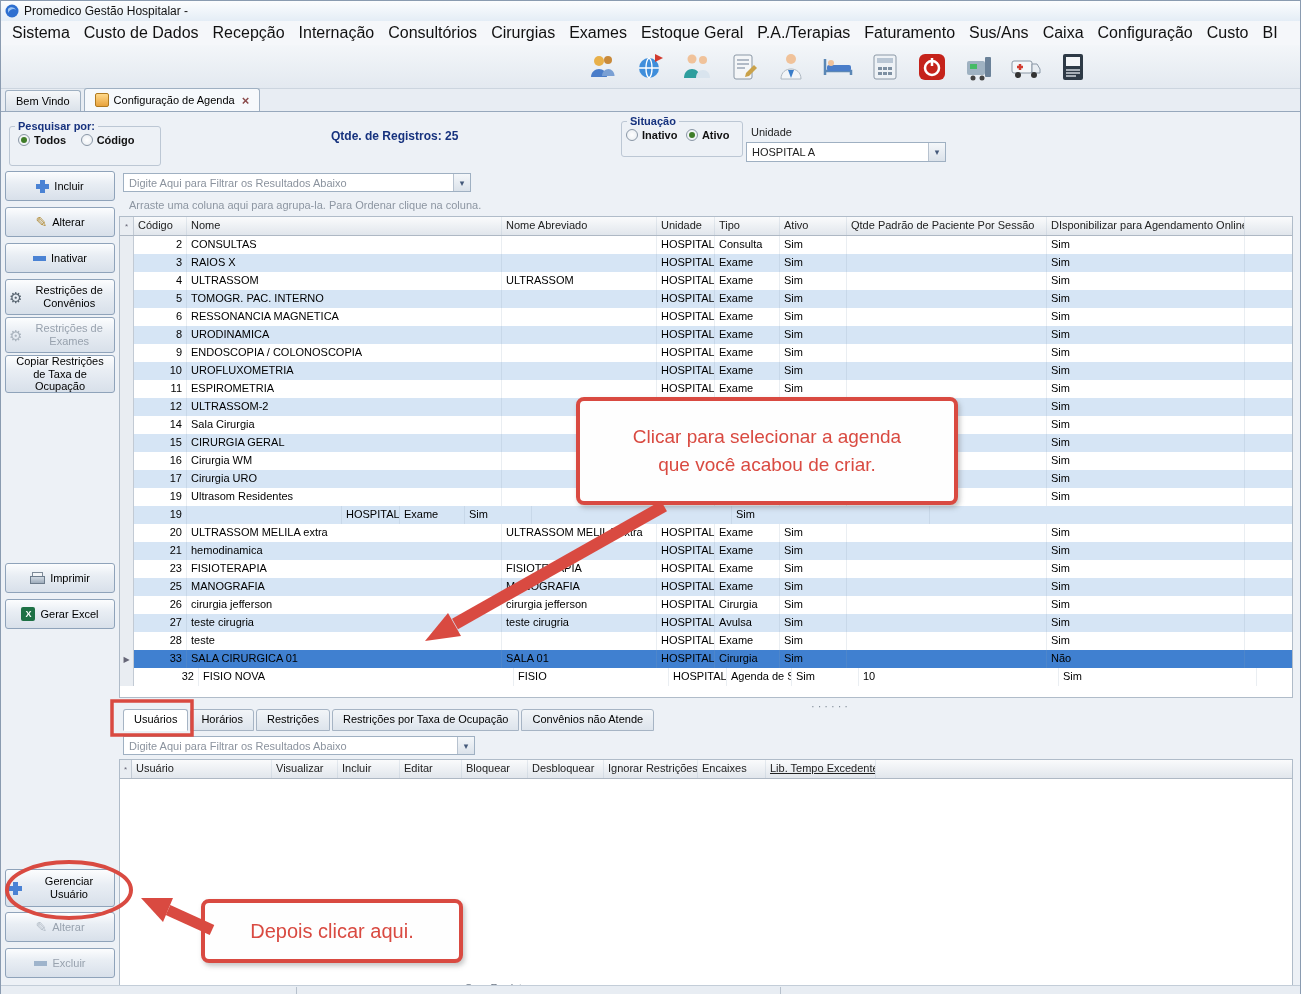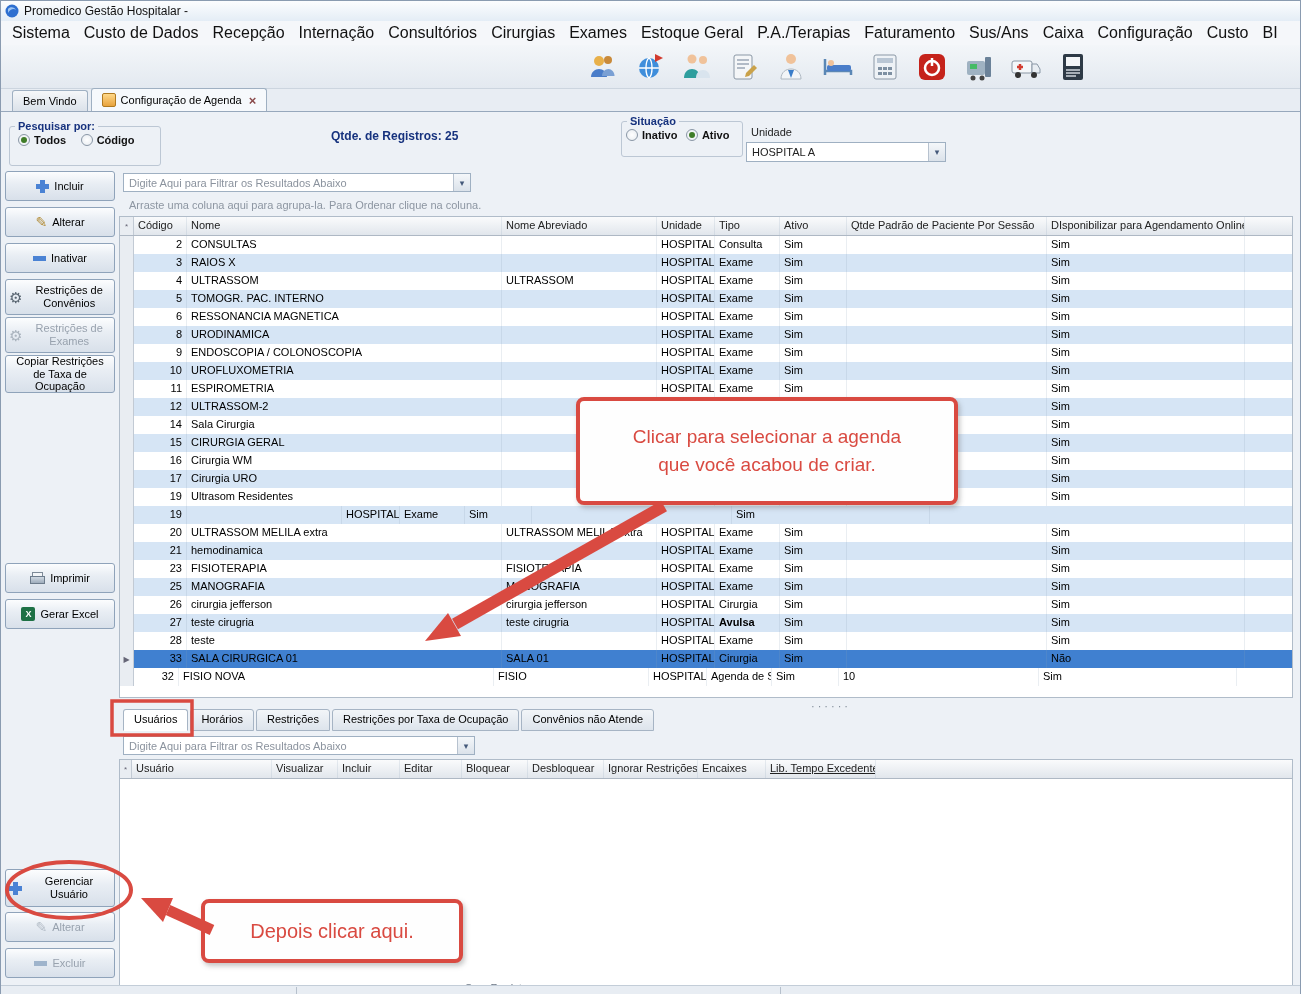--- a/index.html
+++ b/index.html
@@ -15,21 +15,21 @@
     border-bottom:1px solid #e2e7ee;display:flex;align-items:center;padding-left:4px;font-size:16px;}
   .menu-item{padding:3px 7px;color:#111;white-space:nowrap;cursor:default;}
   .toolbar{position:absolute;left:0;top:44px;right:0;height:44px;
     background:linear-gradient(#f3f6f9,#e3e9f0);border-bottom:1px solid #ccd5df;
     display:flex;align-items:center;gap:13px;padding-left:585px;box-sizing:border-box;}
   .tb-ico{width:34px;height:34px;display:flex;align-items:center;justify-content:center;}
   .tb-ico svg{width:32px;height:32px;}
   
   .tabstrip{position:absolute;left:0;top:88px;right:0;height:23px;background:#e8edf3;
     border-bottom:1px solid #97a8bc;display:flex;align-items:flex-end;gap:3px;
-    padding-left:11px;box-sizing:border-box;}
+    padding-left:4px;box-sizing:border-box;}
   .tab{height:20px;display:flex;align-items:center;gap:5px;padding:0 10px;font-size:11px;
     background:linear-gradient(#f5f7f9,#dbe2ea);border:1px solid #9fb0c2;border-bottom:none;
     border-radius:3px 3px 0 0;white-space:nowrap;}
   .tab.active{background:#f6f9fc;height:22px;}
   .tab-ico{width:12px;height:12px;background:linear-gradient(#ffd98a,#e8a33d);
     border:1px solid #b07a20;border-radius:2px;flex:0 0 12px;}
   .tab-close{color:#8a4a4a;font-weight:bold;font-size:13px;line-height:1;margin-left:2px;}
   
   .workspace{position:absolute;left:0;top:111px;right:0;height:873px;background:#edf1f6;}
   .gbox{position:absolute;border:1px solid #bcc7d4;border-radius:3px;margin:0;padding:0 2px 2px;
@@ -562,21 +562,21 @@
             <div class="g-c" style="width: 67px;">Sim</div>
             <div class="g-c" style="width: 200px;"></div>
             <div class="g-c" style="width: 198px;">Sim</div>
           </div>
           <div class="g-row">
             <div class="g-ind" style="width: 14px;"></div>
             <div class="g-c num" style="width: 53px;">27</div>
             <div class="g-c" style="width: 315px;">teste cirugria</div>
             <div class="g-c" style="width: 155px;">teste cirugria</div>
             <div class="g-c" style="width: 58px;">HOSPITAL</div>
-            <div class="g-c" style="width: 65px; font-weight: bold;">Avulsa</div>
+            <div class="g-c" style="width: 65px;">Avulsa</div>
             <div class="g-c" style="width: 67px;">Sim</div>
             <div class="g-c" style="width: 200px;"></div>
             <div class="g-c" style="width: 198px;">Sim</div>
           </div>
           <div class="g-row">
             <div class="g-ind" style="width: 14px;"></div>
             <div class="g-c num" style="width: 53px;">28</div>
             <div class="g-c" style="width: 315px;">teste</div>
             <div class="g-c" style="width: 155px;"></div>
             <div class="g-c" style="width: 58px;">HOSPITAL</div>
@@ -591,21 +591,21 @@
             <div class="g-c" style="width: 315px;">SALA CIRURGICA 01</div>
             <div class="g-c" style="width: 155px;">SALA 01</div>
             <div class="g-c" style="width: 58px;">HOSPITAL</div>
             <div class="g-c" style="width: 65px;">Cirurgia</div>
             <div class="g-c" style="width: 67px;">Sim</div>
             <div class="g-c" style="width: 200px;"></div>
             <div class="g-c" style="width: 198px;">Não</div>
           </div>
           <div class="g-row">
             <div class="g-ind" style="width: 14px;"></div>
-            <div class="g-c num" style="width: 45px;">32</div>
+            <div class="g-c num" style="width: 65px;">32</div>
             <div class="g-c" style="width: 315px;">FISIO NOVA</div>
             <div class="g-c" style="width: 155px;">FISIO</div>
             <div class="g-c" style="width: 58px;">HOSPITAL</div>
             <div class="g-c" style="width: 65px;">Agenda de S</div>
             <div class="g-c" style="width: 67px;">Sim</div>
             <div class="g-c" style="width: 200px;">10</div>
             <div class="g-c" style="width: 198px;">Sim</div>
           </div>
         </div>
     </div>

